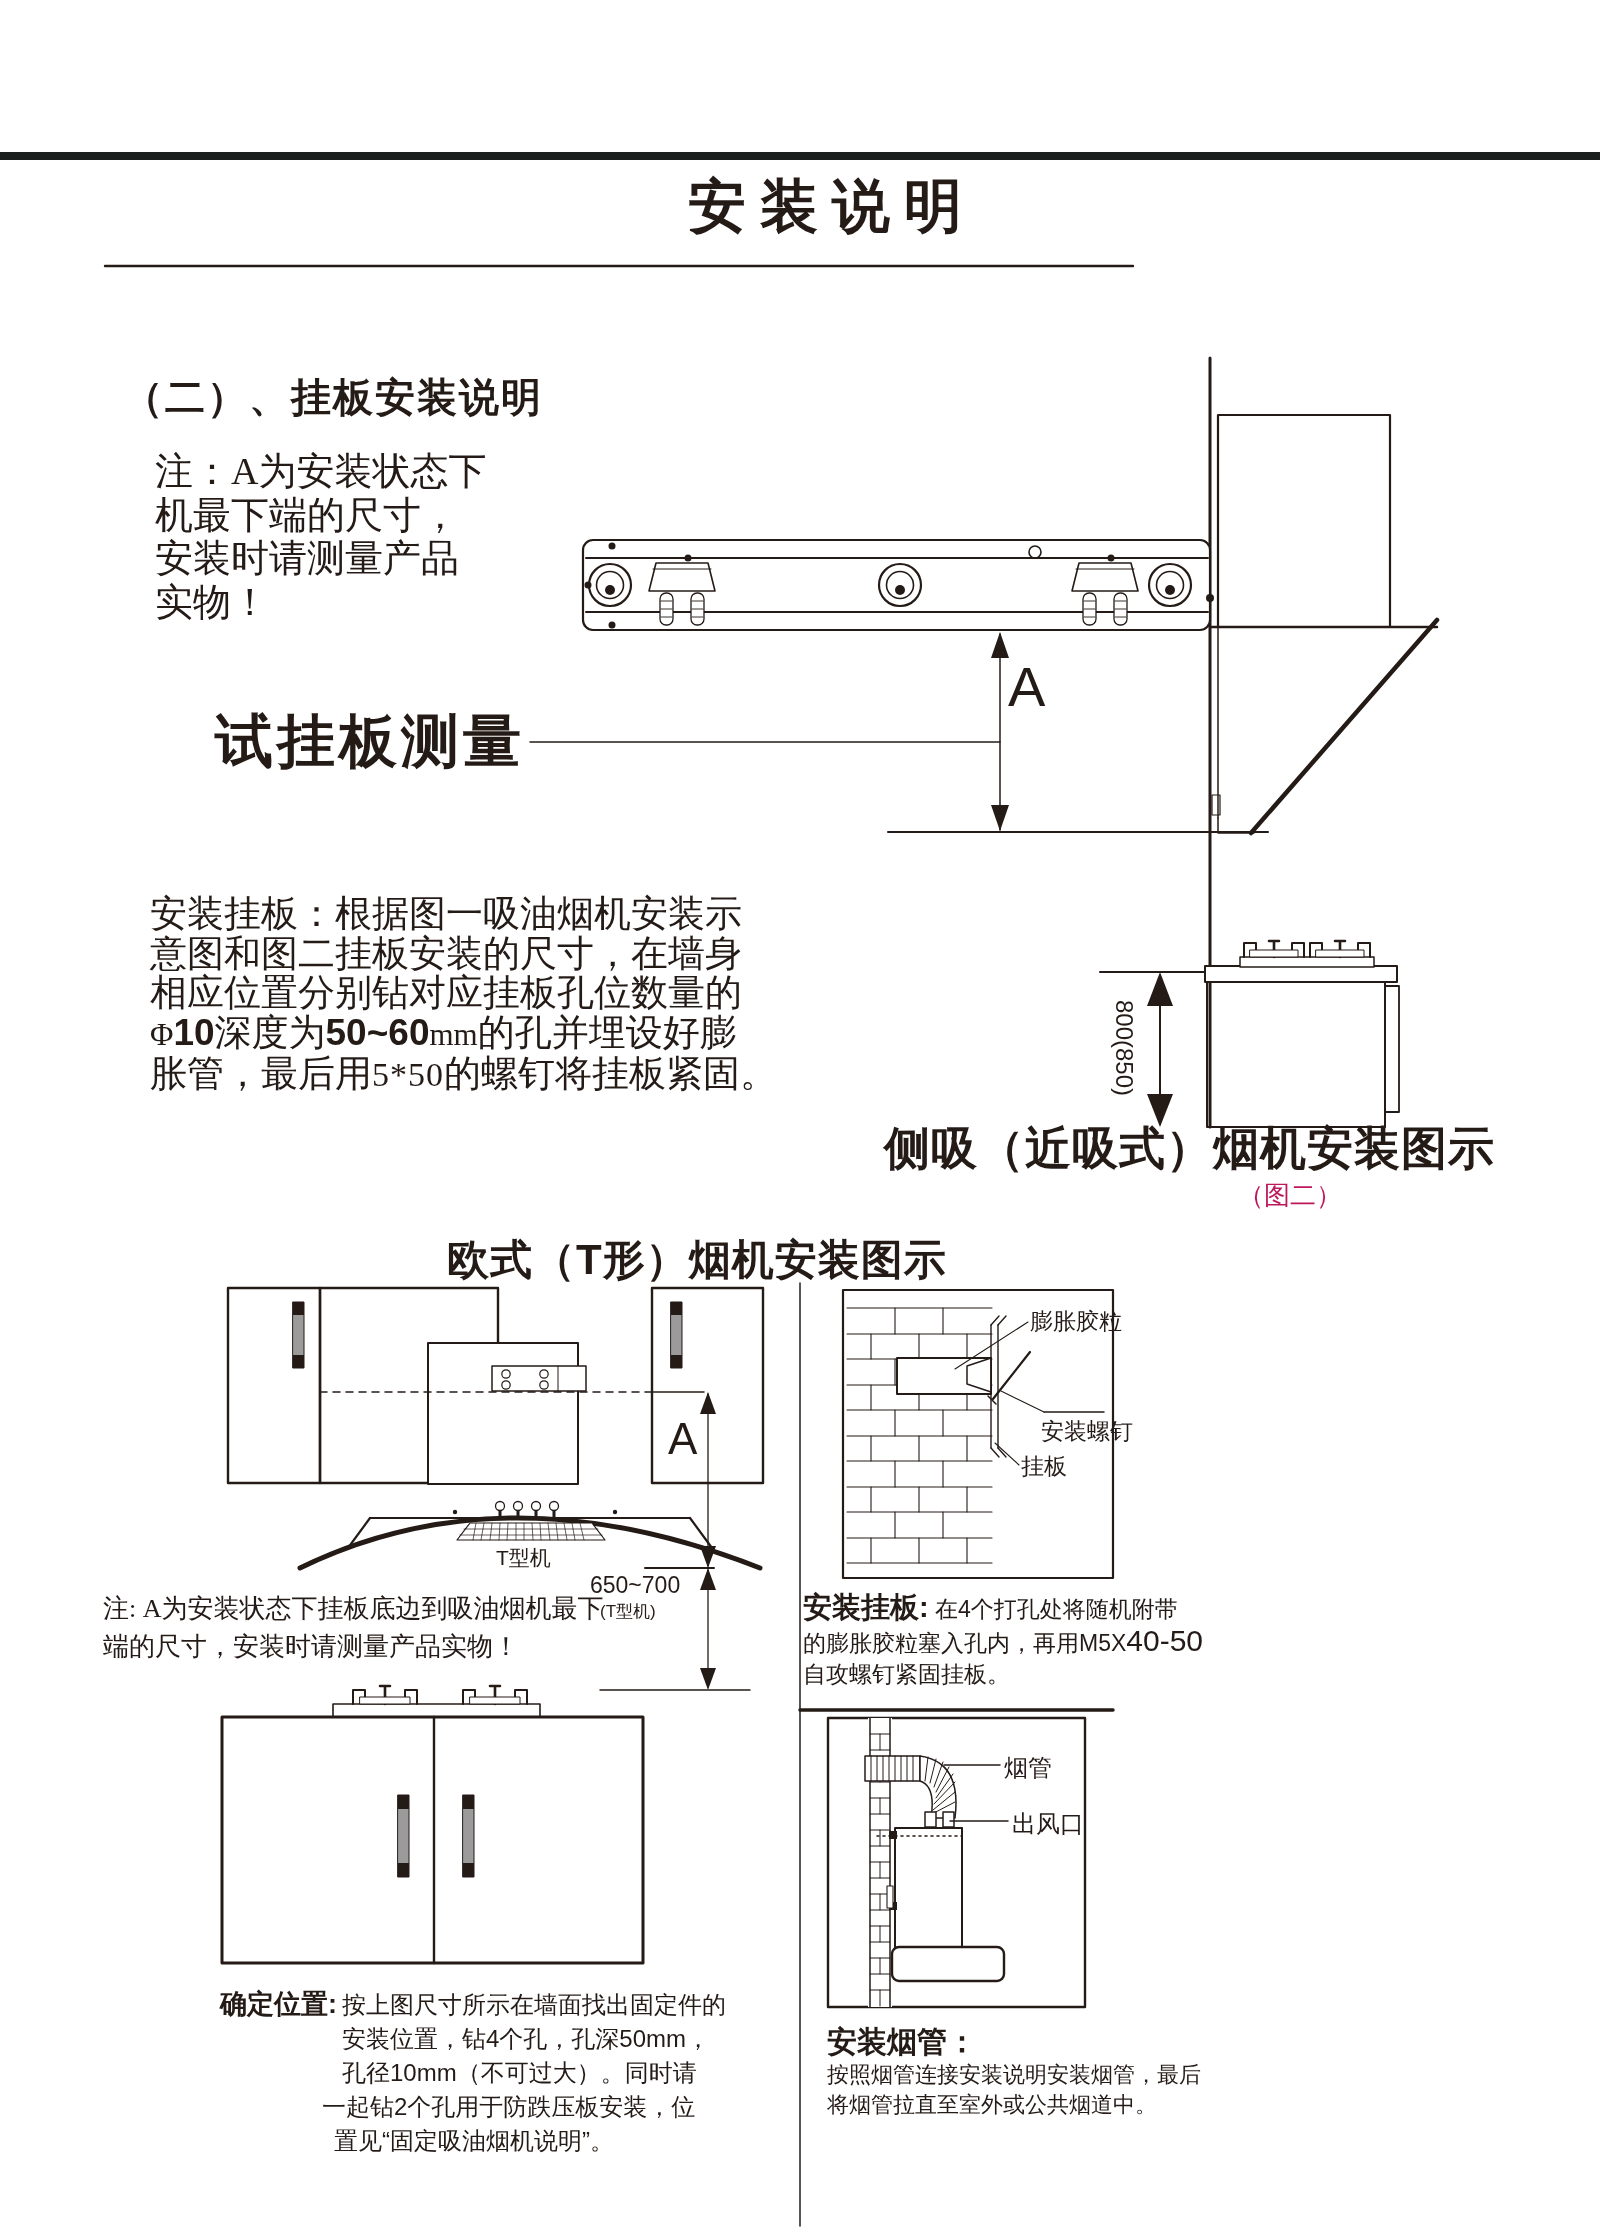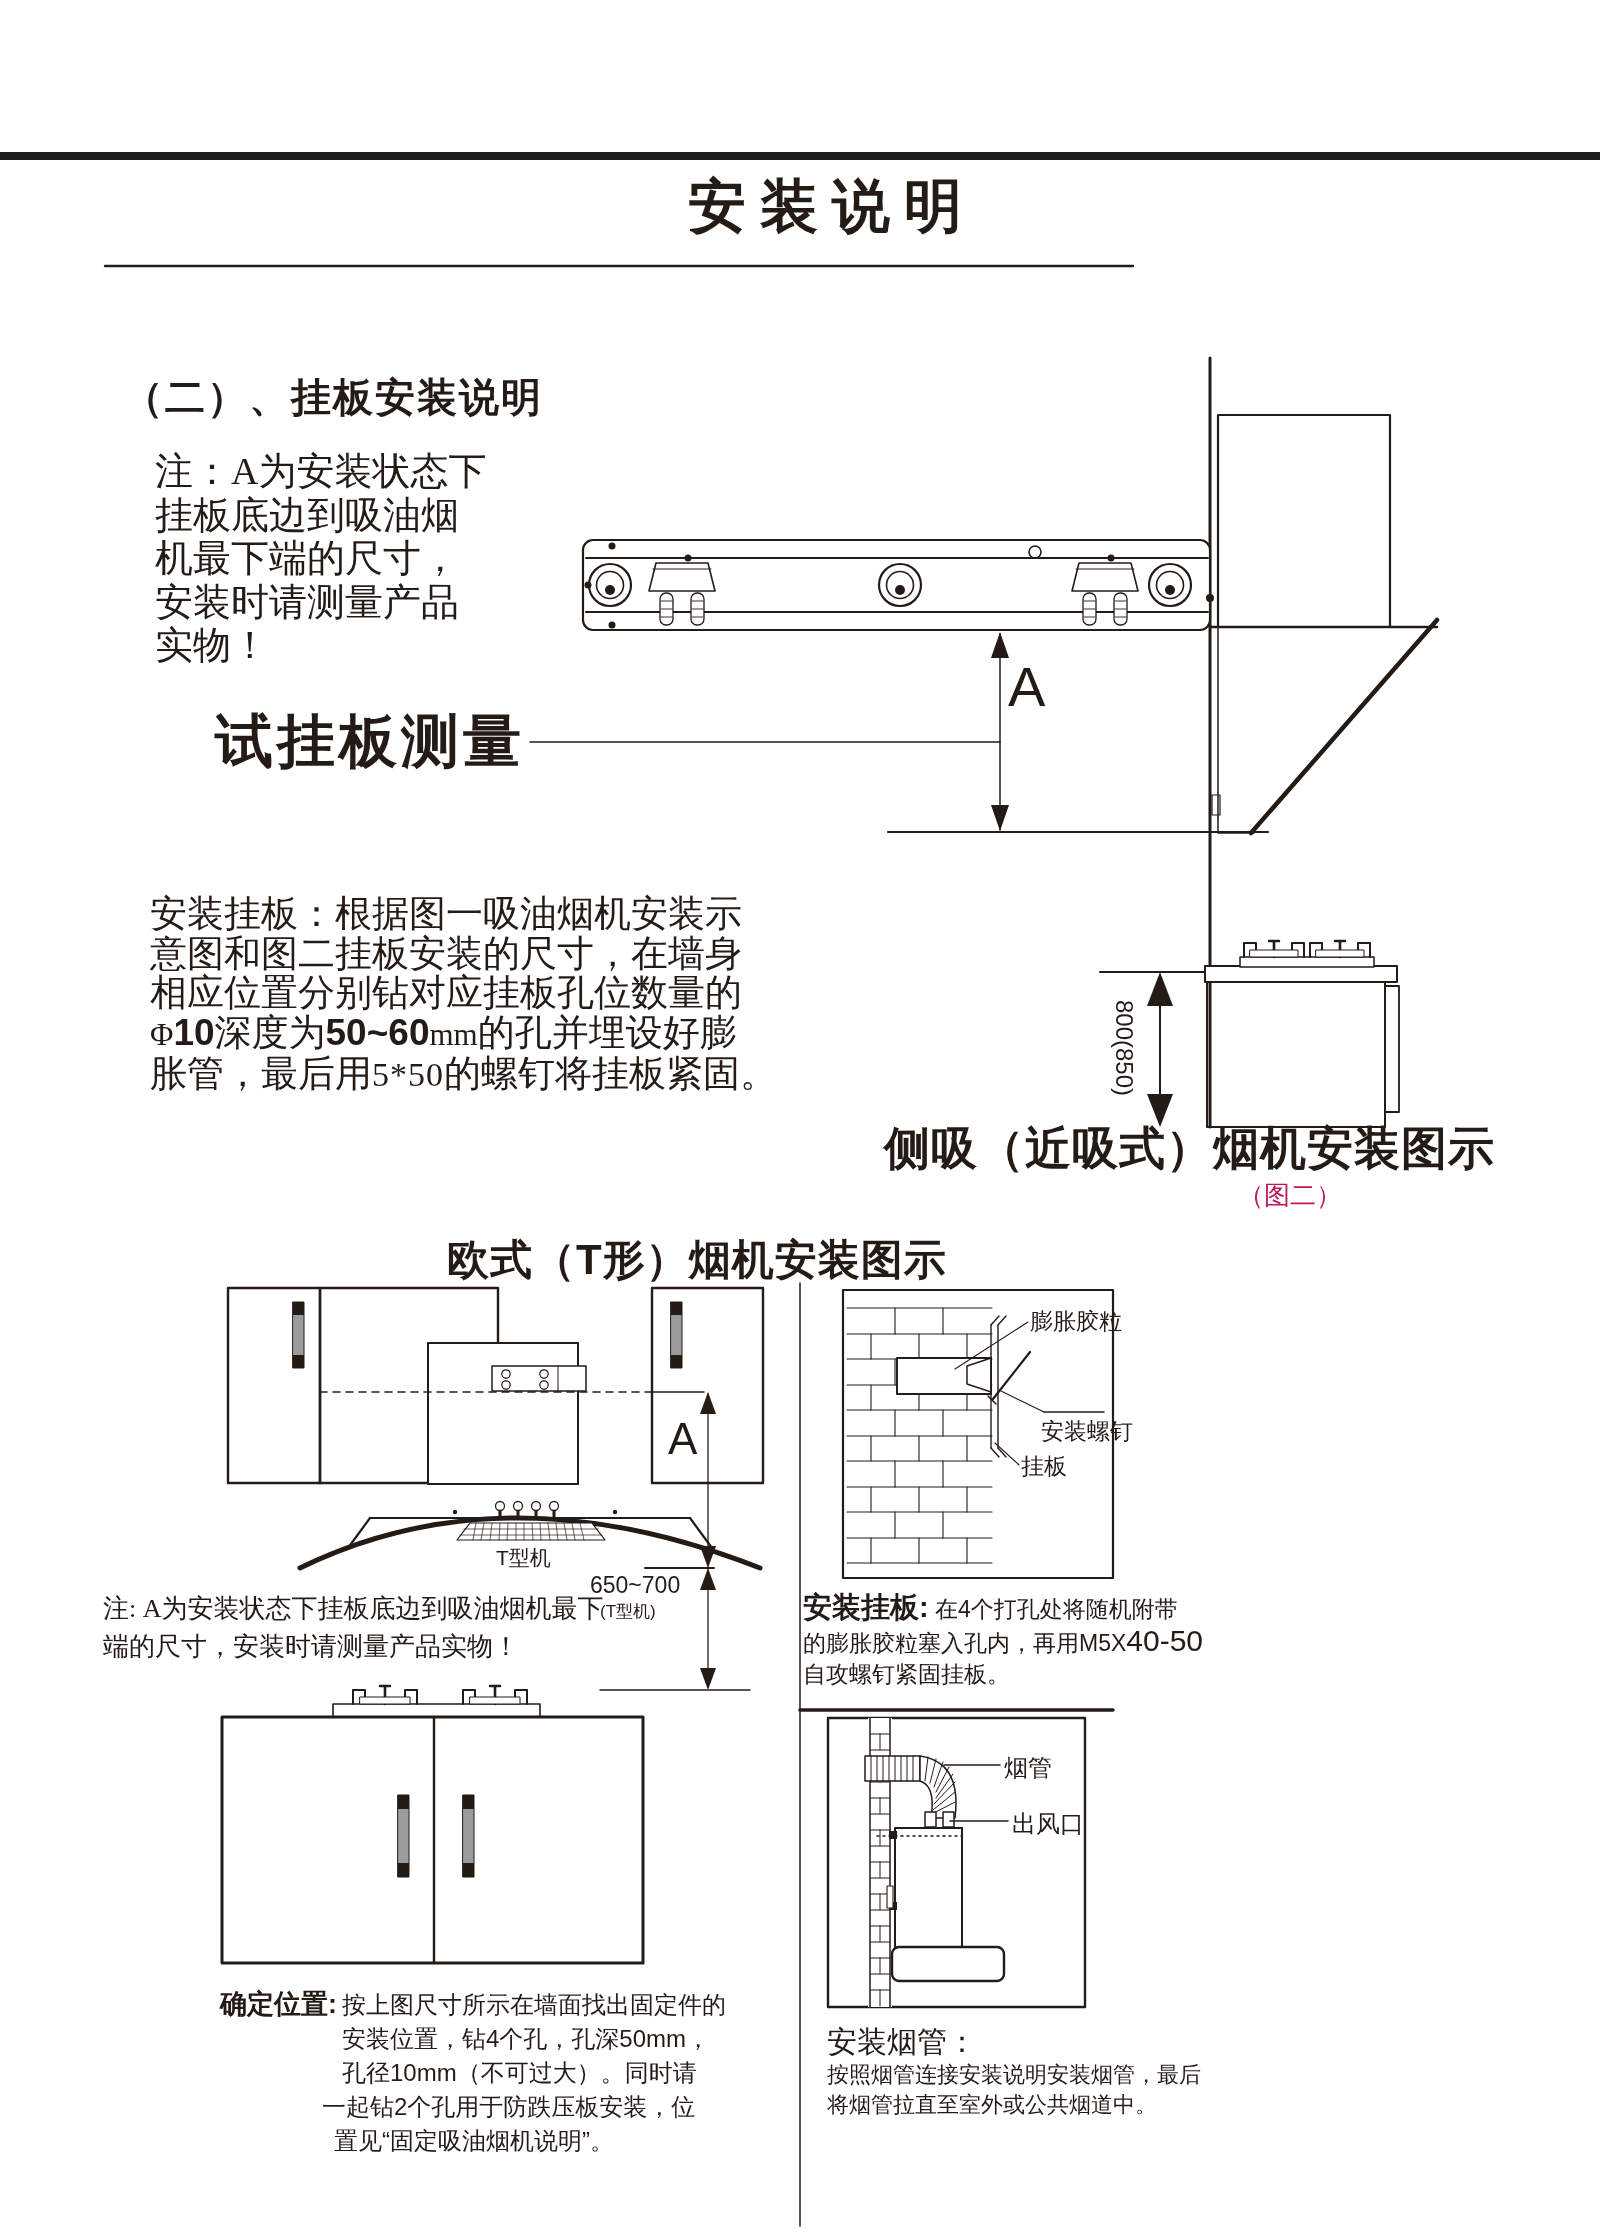--- a/index.html
+++ b/index.html
@@ -237,21 +237,20 @@
       <line x1="950" y1="1821" x2="1008" y2="1821" stroke-width="1.5"></line>
     </g>
   </svg>
 
   <div class="abs serif" style="left:688px;top:168px;font-size:58px;font-weight:700;letter-spacing:14px;">安装说明</div>
 
   <div class="abs sans" style="left:123px;top:370px;font-size:40px;font-weight:600;letter-spacing:2px;">（二）、挂板安装说明</div>
 
   <div class="abs serif" style="left:155px;top:450px;font-size:38px;line-height:43.5px;">
     <div>注：A为安装状态下</div>
-    <div>挂板底边到吸油烟</div>
     <div>机最下端的尺寸，</div>
     <div>安装时请测量产品</div>
     <div>实物！</div>
   </div>
 
   <div class="abs serif" style="left:215px;top:703px;font-size:58px;font-weight:700;letter-spacing:4px;">试挂板测量</div>
 
   <div class="abs sans" style="left:1008px;top:654px;font-size:56px;font-weight:500;">A</div>
 
   <div class="abs serif" style="left:150px;top:894px;font-size:37px;line-height:39.5px;">
@@ -304,17 +303,17 @@
   <div class="abs sans" style="left:220px;top:1986px;font-size:27px;font-weight:700;">确定位置:</div>
   <div class="abs sans" style="left:342px;top:1989px;font-size:24px;">按上图尺寸所示在墙面找出固定件的</div>
   <div class="abs sans" style="left:342px;top:2023px;font-size:24px;">安装位置，钻4个孔，孔深50mm，</div>
   <div class="abs sans" style="left:342px;top:2057px;font-size:24px;">孔径10mm（不可过大）。同时请</div>
   <div class="abs sans" style="left:322px;top:2091px;font-size:24px;">一起钻2个孔用于防跌压板安装，位</div>
   <div class="abs sans" style="left:334px;top:2125px;font-size:24px;">置见“固定吸油烟机说明”。</div>
 
   <div class="abs sans" style="left:1004px;top:1752px;font-size:24px;">烟管</div>
   <div class="abs sans" style="left:1012px;top:1808px;font-size:24px;">出风口</div>
 
-  <div class="abs sans" style="left:827px;top:2022px;font-size:30px;font-weight:400;">安装烟管：</div>
+  <div class="abs sans" style="left:827px;top:2022px;font-size:30px;font-weight:700;">安装烟管：</div>
   <div class="abs sans" style="left:827px;top:2060px;font-size:22px;">按照烟管连接安装说明安装烟管，最后</div>
   <div class="abs sans" style="left:827px;top:2090px;font-size:22px;">将烟管拉直至室外或公共烟道中。</div>
 
 </div>
 
 </body></html>

